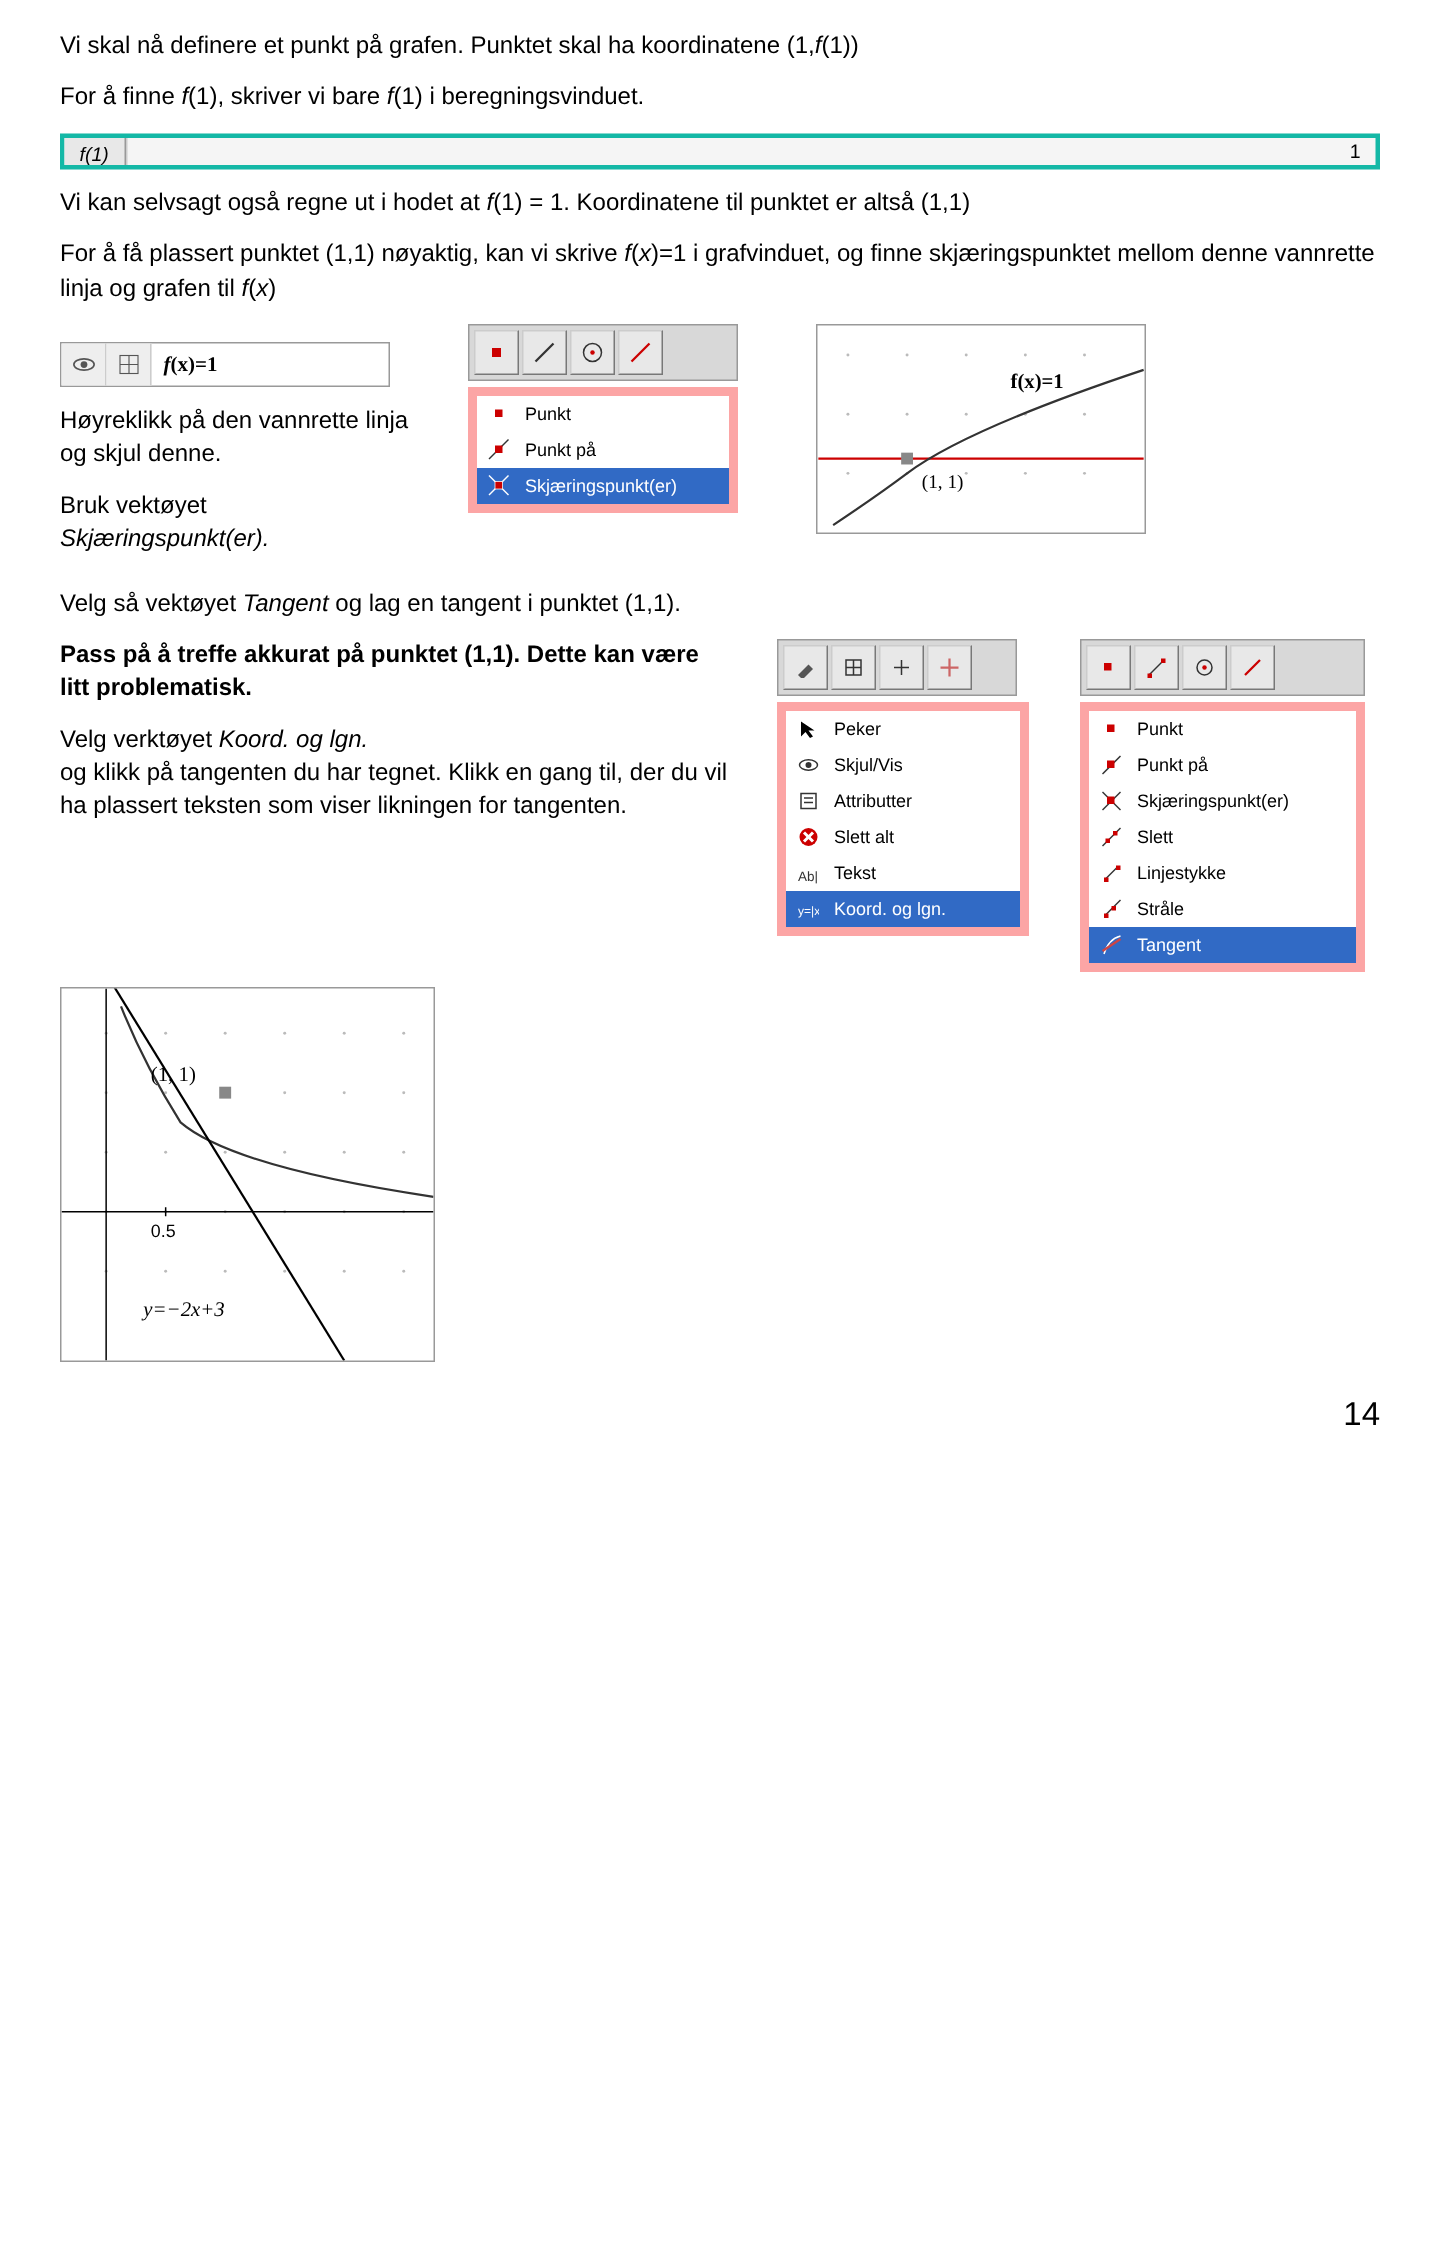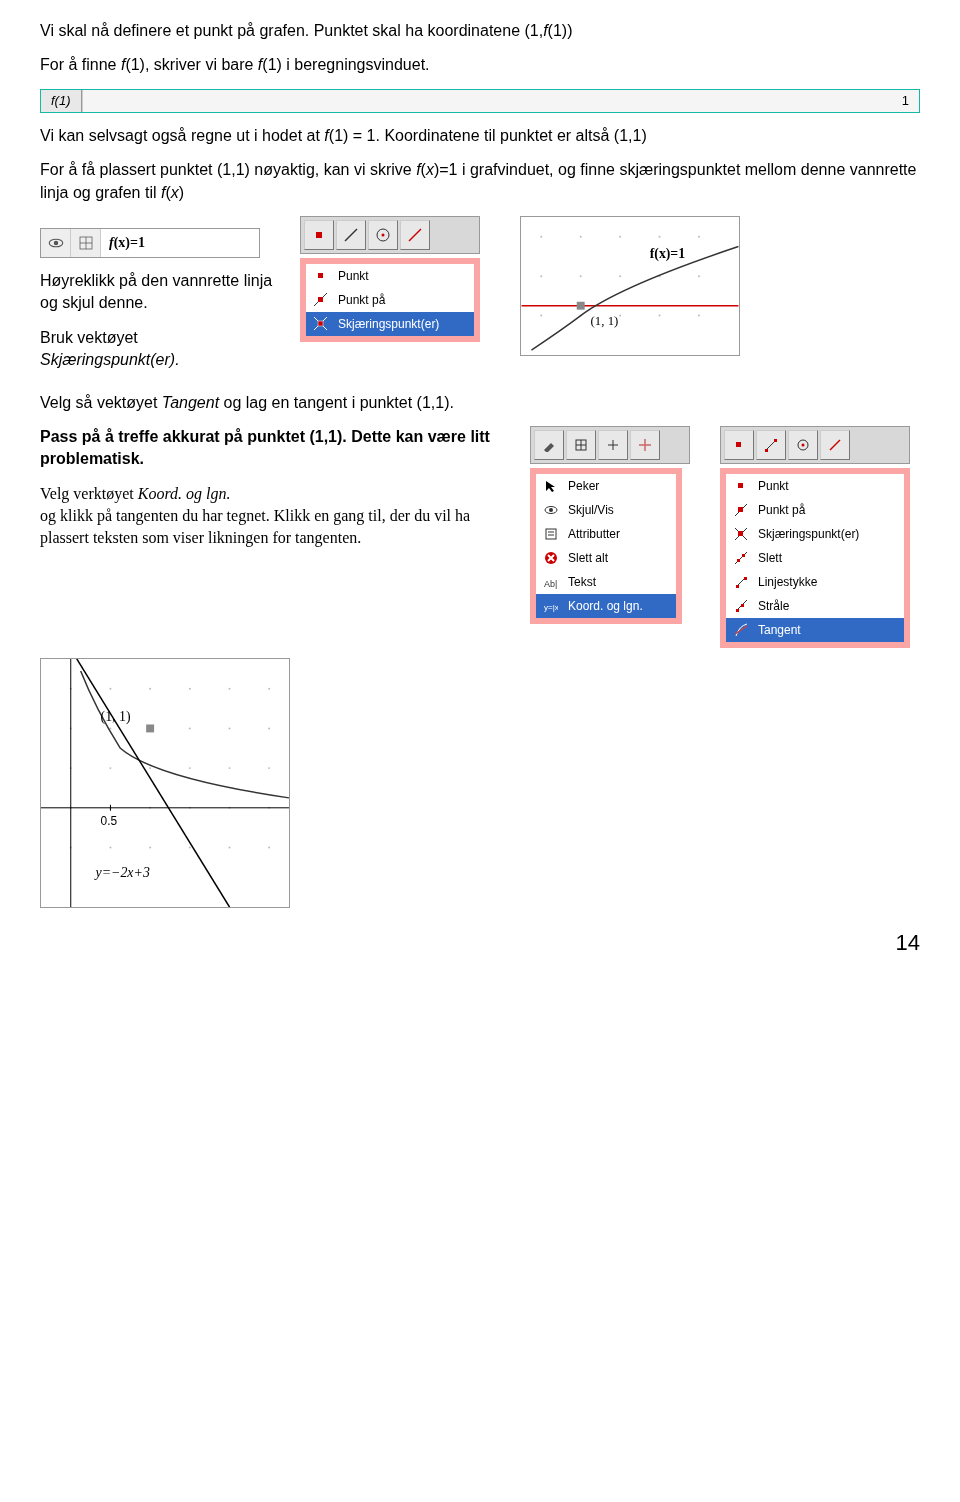--- a/index.html
+++ b/index.html
@@ -1,22 +1,22 @@
 <!DOCTYPE html>
 <html><head>
 <meta charset="utf-8">
 <style>
 * { margin: 0; padding: 0; box-sizing: border-box; }
 body { font-family: Arial, sans-serif; font-size: 16px; line-height: 1.4; color: #000; width: 960px; padding: 20px 40px; }
 p { margin-bottom: 12px; }
 .italic { font-style: italic; }
 .bold { font-weight: bold; }
-.row { display: flex; gap: 20px; align-items: flex-start; }
-
-.cell-input { border: 1px solid #14b8a6; display: flex; height: 24px; margin-bottom: 12px; background: #f5f5f5; }
+.row { display: flex; gap: 32px; align-items: flex-start; }
+
+.cell-input { border: 3px solid #14b8a6; display: flex; height: 24px; margin-bottom: 12px; background: #f5f5f5; }
 .cell-label { background: #e8e8e8; padding: 2px 10px; border-right: 1px solid #999; font-style: italic; font-size: 13px; }
 .cell-input.wide { width: 100%; }
 
 .input-bar { display: flex; align-items: center; border: 1px solid #999; height: 30px; width: 220px; margin: 12px 0; }
 .input-icon { width: 30px; height: 28px; display: flex; align-items: center; justify-content: center; border-right: 1px solid #ccc; background: #eee; }
 .input-icon svg { width: 18px; height: 18px; }
 .input-text { padding: 0 8px; font-weight: bold; font-size: 14px; }
 
 .menu { border: 6px solid #fca5a5; background: #fff; font-family: Tahoma, sans-serif; font-size: 12px; width: 180px; }
 .menu-item { display: flex; align-items: center; padding: 3px 6px; gap: 8px; }
@@ -168,21 +168,21 @@
   </div>
 </div>
 
 <p style="margin-top:8px;">
   <span>Velg så vektøyet </span><span class="italic">Tangent</span><span> og lag en tangent i punktet (1,1).</span>
 </p>
 
 <div class="row">
   <div style="flex:1;">
     <p class="bold">Pass på å treffe akkurat på punktet (1,1). Dette kan være litt problematisk.</p>
-    <p style="margin-top:8px;font-family:Liberation Serif, serif;">
+    <p style="margin-top:8px;">
       <span>Velg verktøyet </span><span class="italic">Koord. og lgn.</span><br>
       <span> og klikk på tangenten du har tegnet. Klikk en gang til, der du vil ha plassert teksten som viser likningen for tangenten.</span>
     </p>
   </div>
 
   <div style="flex:0 0 170px;">
     <div class="toolbar-row" style="width:160px;margin-bottom:4px;">
       <span class="toolbar-btn">
           <svg width="14" height="14">
             <path d="M2 12 L9 5 L12 8 L5 15" fill="#555"></path>
@@ -200,21 +200,21 @@
             <line x1="2" y1="7" x2="12" y2="7" stroke="#333"></line>
             <line x1="7" y1="2" x2="7" y2="12" stroke="#333"></line>
           </svg>
         </span>
       <span class="toolbar-btn">
           <svg width="14" height="14">
             <path d="M7 1 L7 13 M1 7 L13 7" stroke="#c66" stroke-width="1.5"></path>
           </svg>
         </span>
     </div>
-    <div class="menu" style="width:152px;">
+    <div class="menu" style="width:168px;">
       <div class="menu-item">
         <span class="menu-icon">
             <svg width="14" height="14">
               <path d="M2 2 L2 12 L5 9 L8 13 L10 12 L7 8 L11 8 Z" fill="#000"></path>
             </svg>
           </span>
         <span>Peker</span>
       </div>
       <div class="menu-item">
         <span class="menu-icon">

